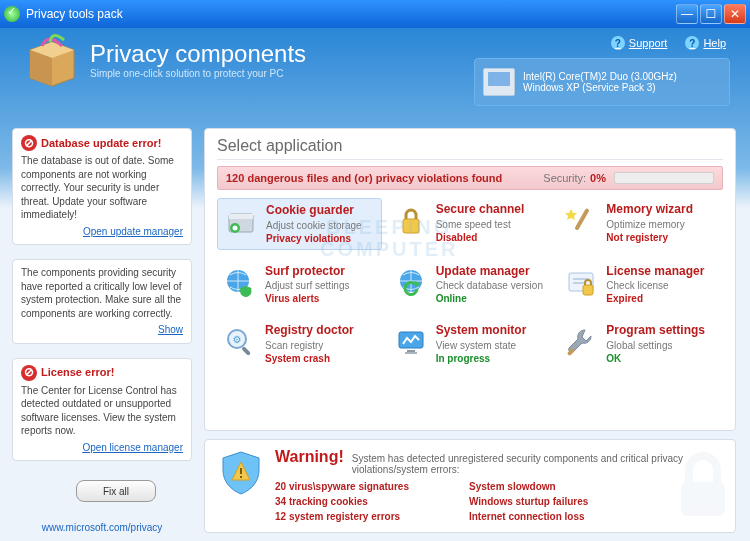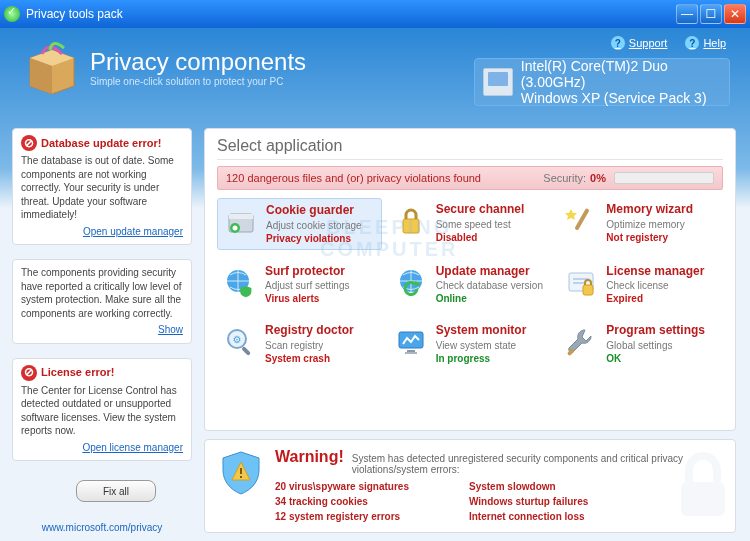--- a/index.html
+++ b/index.html
@@ -8,26 +8,26 @@
 .titlebar { height: 28px; background: linear-gradient(to bottom,#2e92ff,#0e65d6); display: flex; align-items: center; padding: 0 4px; color: #fff; font-size: 12px; }
 .titlebar .tb-icon { width: 16px; height: 16px; background: radial-gradient(circle at 50% 50%,#9fff9f,#2bae2b); border-radius: 50%; margin-right: 6px; position: relative; }
 .titlebar .tb-icon:after { content:"✓"; position:absolute; left:3px; top:-1px; font-size:11px; color:#fff; }
 .titlebar .title { flex:1; }
 .winbtns { display:flex; gap:2px; }
 .winbtn { width:22px; height:20px; border-radius:3px; border:1px solid rgba(255,255,255,.4); display:flex; align-items:center; justify-content:center; color:#fff; font-size:12px; background: linear-gradient(to bottom,#4aa6ff,#1568c8);}
 .winbtn.max { background: linear-gradient(to bottom,#4aa6ff,#1568c8);}
 .winbtn.close { background: linear-gradient(to bottom,#ff7b5c,#d63a1a);}
 .body { flex:1; background: linear-gradient(to bottom,#2a86d6 0,#7cb9e8 140px,#ecf3fa 180px,#ecf3fa 100%); position:relative; display:flex; }
 .header-strip { position:absolute; top:0; left:0; right:0; height:96px; }
-.brand { position:absolute; left:22px; top:10px; display:flex; align-items:center; }
+.brand { position:absolute; left:22px; top:2px; display:flex; align-items:center; }
 .brand-icon { width:60px; height:58px; margin-right:8px; position:relative; }
 .brand-icon svg { width:100%; height:100%; }
 .brand-text h1 { color:#fff; font-size:24px; font-weight:normal; }
 .brand-text p { color:#cfe6fb; font-size:10px; }
-.sysinfo { position:absolute; right:20px; top:30px; width:256px; height:48px; border:1px solid #6bb4ef; border-radius:4px; background: linear-gradient(to bottom,rgba(255,255,255,.15),rgba(255,255,255,.05)); display:flex; align-items:center; padding:4px 8px; color:#fff; font-size:14px; }
+.sysinfo { position:absolute; right:20px; top:30px; width:256px; height:48px; border:1px solid #6bb4ef; border-radius:4px; background: linear-gradient(to bottom,rgba(255,255,255,.15),rgba(255,255,255,.05)); display:flex; align-items:center; padding:4px 8px; color:#fff; font-size:10px; }
 .sysinfo .laptop { width:32px; height:28px; background:#dfe9f3; border-radius:2px; margin-right:8px; position:relative; border:1px solid #b8cce0;}
 .sysinfo .laptop:before{content:"";position:absolute;left:4px;top:3px;right:4px;height:14px;background:#7fb2e6;border-radius:1px;}
 .toplinks { position:absolute; right:24px; top:8px; display:flex; gap:18px; font-size:11px; }
 .toplinks a { color:#fff; text-decoration:underline; display:flex; align-items:center; gap:4px;}
 .toplinks .ql-icon{width:14px;height:14px;background:#7fd4ff;border-radius:50%;display:flex;align-items:center;justify-content:center;color:#0058b0;font-size:10px;font-weight:bold;}
 .columns { display:flex; width:100%; padding-top:96px; height:100%; }
 .sidebar { width:200px; padding:4px 8px 8px 12px; display:flex; flex-direction:column; gap:14px;}
 .alert { background:#fff; border:1px solid #d6dde6; border-radius:4px; padding:6px 8px 6px 8px; font-size:10px; color:#444; line-height:1.35; position:relative;}
 .alert .ahdr { display:flex; align-items:center; gap:4px; margin-bottom:3px;}
 .alert .ahdr .h-icon { width:16px; height:16px; border-radius:50%; display:flex; align-items:center; justify-content:center; color:#fff; font-weight:bold; font-size:12px;}
@@ -39,21 +39,21 @@
 .alert.red .atitle{ color:#c21a1a;}
 .alert.orange .atitle{ color:#d47a0a;}
 .alert a.alink { color:#1a66c2; text-decoration:underline; display:block; text-align:right; margin-top:3px;}
 .fixall { margin-top:auto; align-self:center; width:80px; height:22px; background:linear-gradient(to bottom,#fdfdfd,#e4e4e4); border:1px solid #9a9a9a; border-radius:8px; font-size:10px; color:#333; cursor:pointer;margin-left:28px;}
 .mslink { text-align:center; font-size:10px; margin-top:6px;}
 .mslink a{color:#1a66c2;}
 .main { flex:1; padding:4px 14px 8px 4px; display:flex; flex-direction:column;}
 .panel { background:#fff; border:1px solid #d6dde6; border-radius:4px; padding:8px 12px 10px 12px; flex:1; display:flex; flex-direction:column;}
 .panel h2 { color:#6a6a6a; font-size:16px; font-weight:normal; border-bottom:1px solid #e2e6ec; padding-bottom:4px; margin-bottom:6px;}
 .status-row { background:linear-gradient(to bottom,#fbdadd,#f3c8cc); border:1px solid #e8b3b8; border-radius:2px; height:24px; display:flex; align-items:center; padding:0 8px; font-size:11px; margin-bottom:8px;}
-.status-row .stext{ color:#b51f1f; font-weight:normal; flex:1;}
+.status-row .stext{ color:#b51f1f; font-weight:bold; flex:1;}
 .status-row .slabel{ color:#777;}
 .status-row .sval{ color:#b51f1f; font-weight:bold; margin:0 8px 0 4px;}
 .status-row .sbar{ width:100px; height:12px; background:#eee; border:1px solid #cfcfcf; border-radius:2px;}
 .apps { display:grid; grid-template-columns:repeat(3,1fr); gap:10px 6px;}
 .app { display:flex; gap:6px; padding:4px; border-radius:3px; cursor:pointer;}
 .app.sel { background:#e3eefc; border:1px solid #b8d3f4;}
 .app .aicon { width:38px; height:38px; flex-shrink:0; display:flex; align-items:center; justify-content:center;}
 .app .aicon svg { width:36px; height:36px;}
 .app .atxt { display:flex; flex-direction:column; font-size:10px; line-height:1.3;}
 .app .atxt .aname { color:#b91c1c; font-size:12px; font-weight:bold;}

